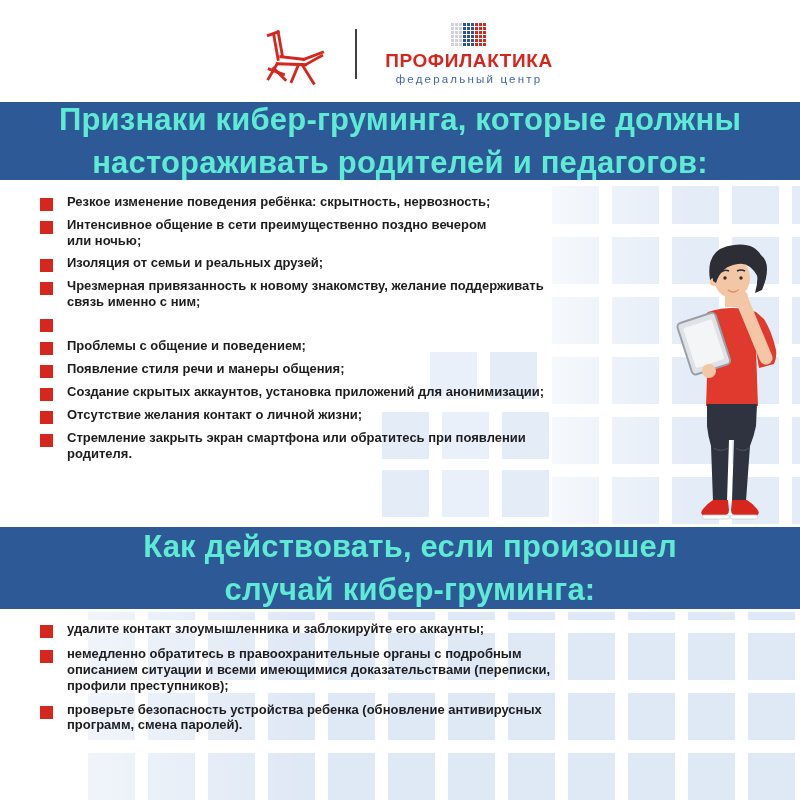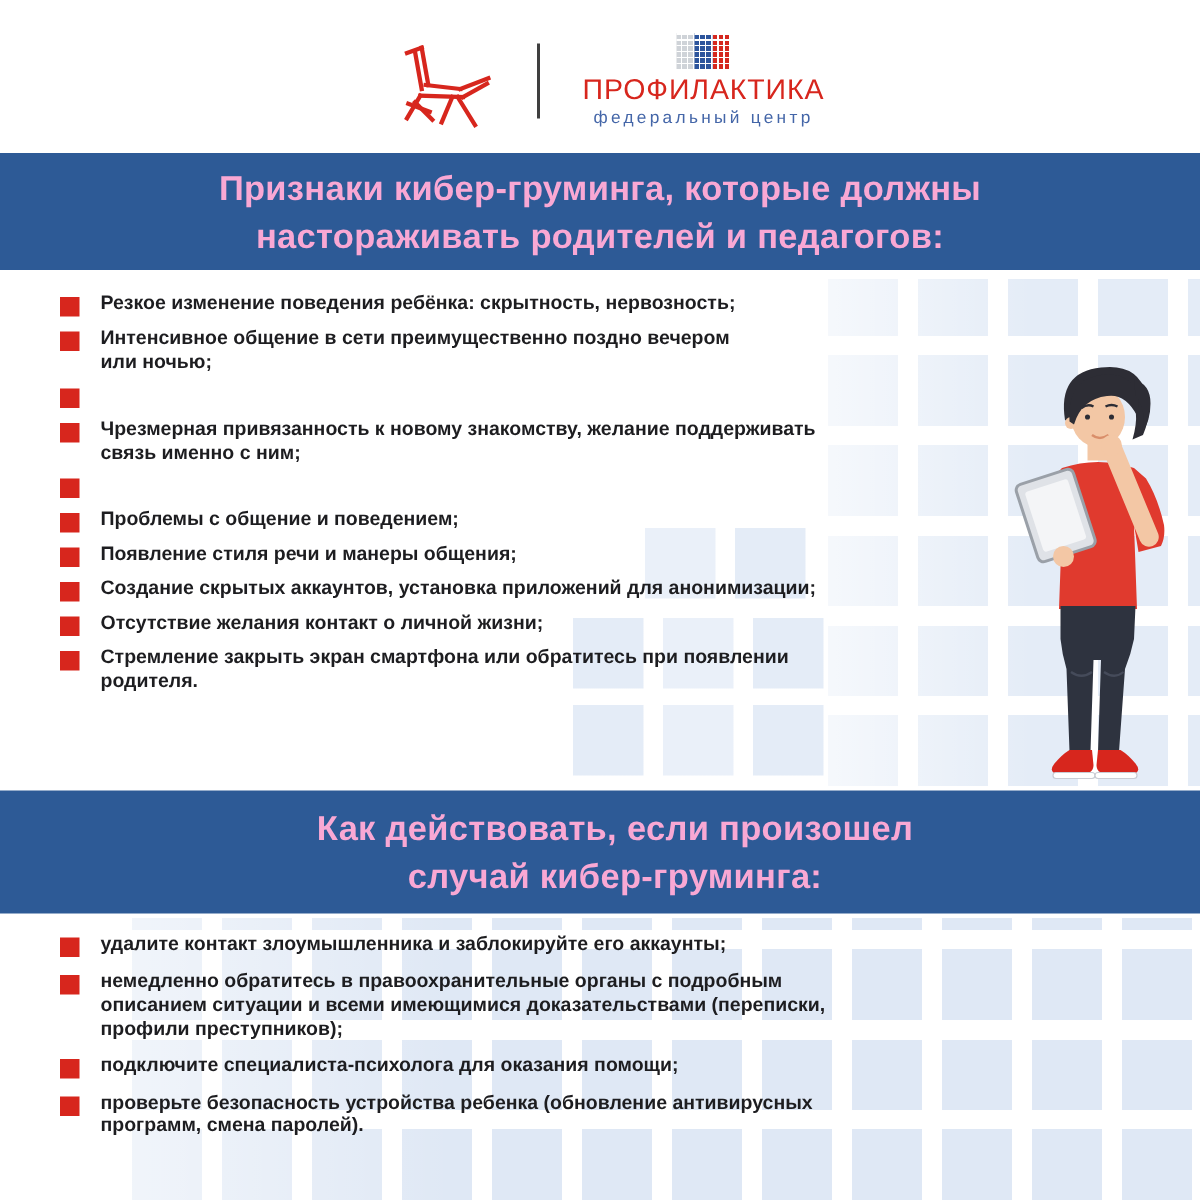--- a/index.html
+++ b/index.html
@@ -44,31 +44,31 @@
   .header-divider{width:2px;height:50px;background:#3f3f3f;}
   .logo-block{display:flex;flex-direction:column;align-items:center;}
   .pixel-grid{display:flex;width:36px;height:24px;margin-bottom:5px;}
   .pg-band{width:12px;height:24px;
     background-image:
       repeating-linear-gradient(0deg, transparent 0 3px, #fff 3px 4px),
       repeating-linear-gradient(90deg, var(--c) 0 3px, #fff 3px 4px);}
   .pg-gray{--c:#cfd3d8;}
   .pg-blue{--c:#2c549c;}
   .pg-red{--c:#d5281f;}
-  .logo-title{color:#d7261d;font-size:19px;font-weight:400;letter-spacing:.6px;line-height:1;text-align:center;}
+  .logo-title{color:#d7261d;font-size:19px;font-weight:700;letter-spacing:.6px;line-height:1;text-align:center;}
   .logo-subtitle{color:#4466a8;font-size:11.5px;letter-spacing:2.2px;margin-top:4px;line-height:1;text-align:right;}
   
   .banner{
     position:absolute;left:0;right:0;background:#2d5a96;z-index:1;
     display:flex;align-items:center;justify-content:center;
   }
   .banner1{top:102px;height:78px;}
   .banner2{top:527px;height:82px;padding-left:20px;}
   .banner-title{
-    color:#f9a8d4;font-size:23px;font-weight:800;text-align:center;
+    color:#5eead4;font-size:31px;font-weight:800;text-align:center;
     line-height:1.4;white-space:pre-line;margin:0;letter-spacing:.2px;
   }
   
   .list{position:absolute;z-index:2;margin:0;padding:0;list-style:none;}
   .list1{top:194px;left:40px;width:700px;}
   .list2{top:621px;left:40px;width:710px;}
   .list li{
     display:flex;align-items:flex-start;gap:14px;margin-bottom:6px;
     font-size:13px;font-weight:700;color:#1d1d20;line-height:1.22;
   }
@@ -126,20 +126,21 @@
         <span class="sq"></span>
         <span class="li-text">Резкое изменение поведения ребёнка: скрытность, нервозность;</span>
       </li>
     <li>
         <span class="sq"></span>
         <span class="li-text">Интенсивное общение в сети преимущественно поздно вечером
 или ночью;</span>
       </li>
     <li>
         <span class="sq"></span>
+        <span class="li-text">Изоляция от семьи и реальных друзей;</span>
       </li>
     <li>
         <span class="sq"></span>
         <span class="li-text">Чрезмерная привязанность к новому знакомству, желание поддерживать
 связь именно с ним;</span>
       </li>
     <li>
         <span class="sq"></span>
       </li>
     <li>
@@ -218,22 +219,18 @@
         <span class="li-text">удалите контакт злоумышленника и заблокируйте его аккаунты;</span>
       </li>
     <li>
         <span class="sq"></span>
         <span class="li-text">немедленно обратитесь в правоохранительные органы с подробным
 описанием ситуации и всеми имеющимися доказательствами (переписки,
 профили преступников);</span>
       </li>
     <li>
         <span class="sq"></span>
-        <span class="li-text">подключите специалиста-психолога для оказания помощи;</span>
-      </li>
-    <li>
-        <span class="sq"></span>
         <span class="li-text">проверьте безопасность устройства ребенка (обновление антивирусных
 программ, смена паролей).</span>
       </li>
   </ul>
 
 </div>
 
 </body></html>

